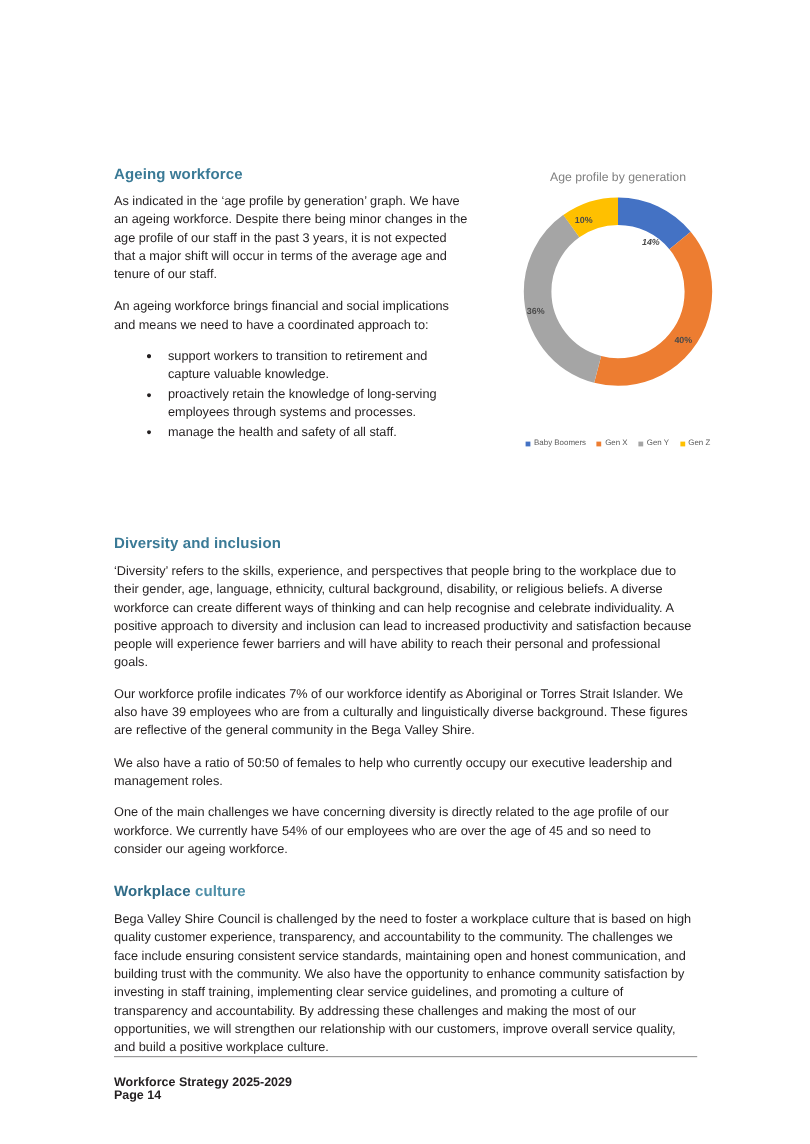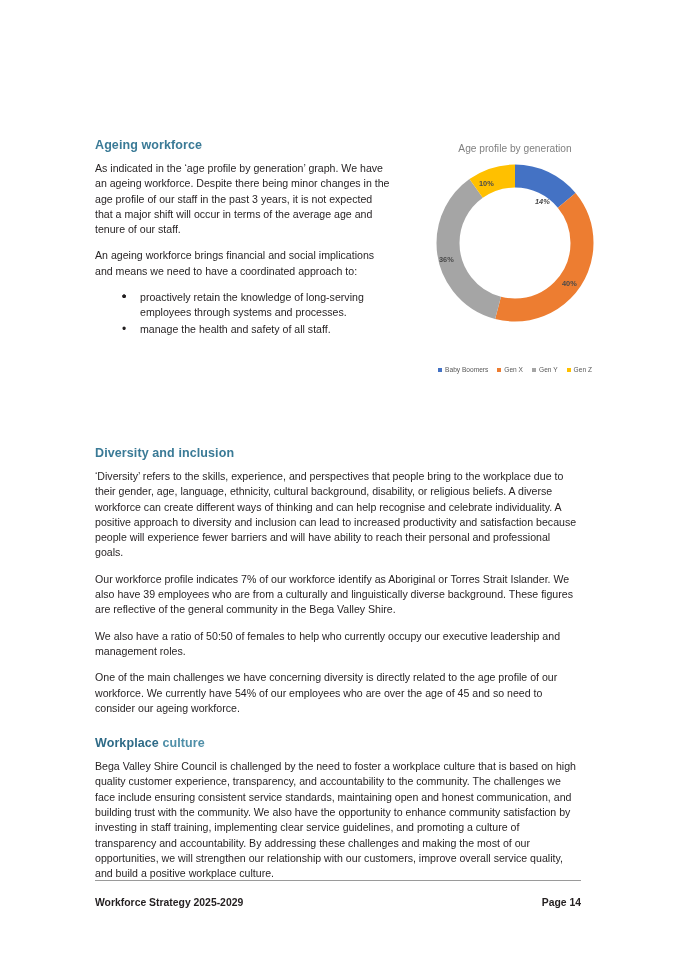--- a/index.html
+++ b/index.html
@@ -161,40 +161,42 @@
     background: #9a9a9a;
   }
   .footer-row {
     display: flex;
     justify-content: space-between;
     align-items: baseline;
     margin-top: 16px;
     font-size: 10.4px;
     font-weight: bold;
     color: #231f20;
+    flex-direction: column;
   }
 </style>
 </head>
 <body>
 
 <div class="page">
 
   <div class="content">
 
     <div class="top-region">
       <div class="top-left">
         <h2 class="section-heading">Ageing workforce</h2>
         <p class="body">As indicated in the ‘age profile by generation’ graph. We have an ageing workforce.  Despite there being minor changes in the age profile of our staff in the past 3 years, it is not expected that a major shift will occur in terms of the average age and tenure of our staff.</p>
         <p class="body">An ageing workforce brings financial and social implications and means we need to have a coordinated approach to:</p>
         <ul class="bullets">
           <li>
             <span class="dot">•</span>
           </li>
           <li>
             <span class="dot">•</span>
+            <span>support workers to transition to retirement and capture valuable knowledge.</span>
           </li>
           <li>
             <span class="dot">•</span>
             <span>proactively retain the knowledge of long-serving employees through systems and processes.</span>
           </li>
           <li>
             <span class="dot">•</span>
             <span>manage the health and safety of all staff.</span>
           </li>
         </ul>

